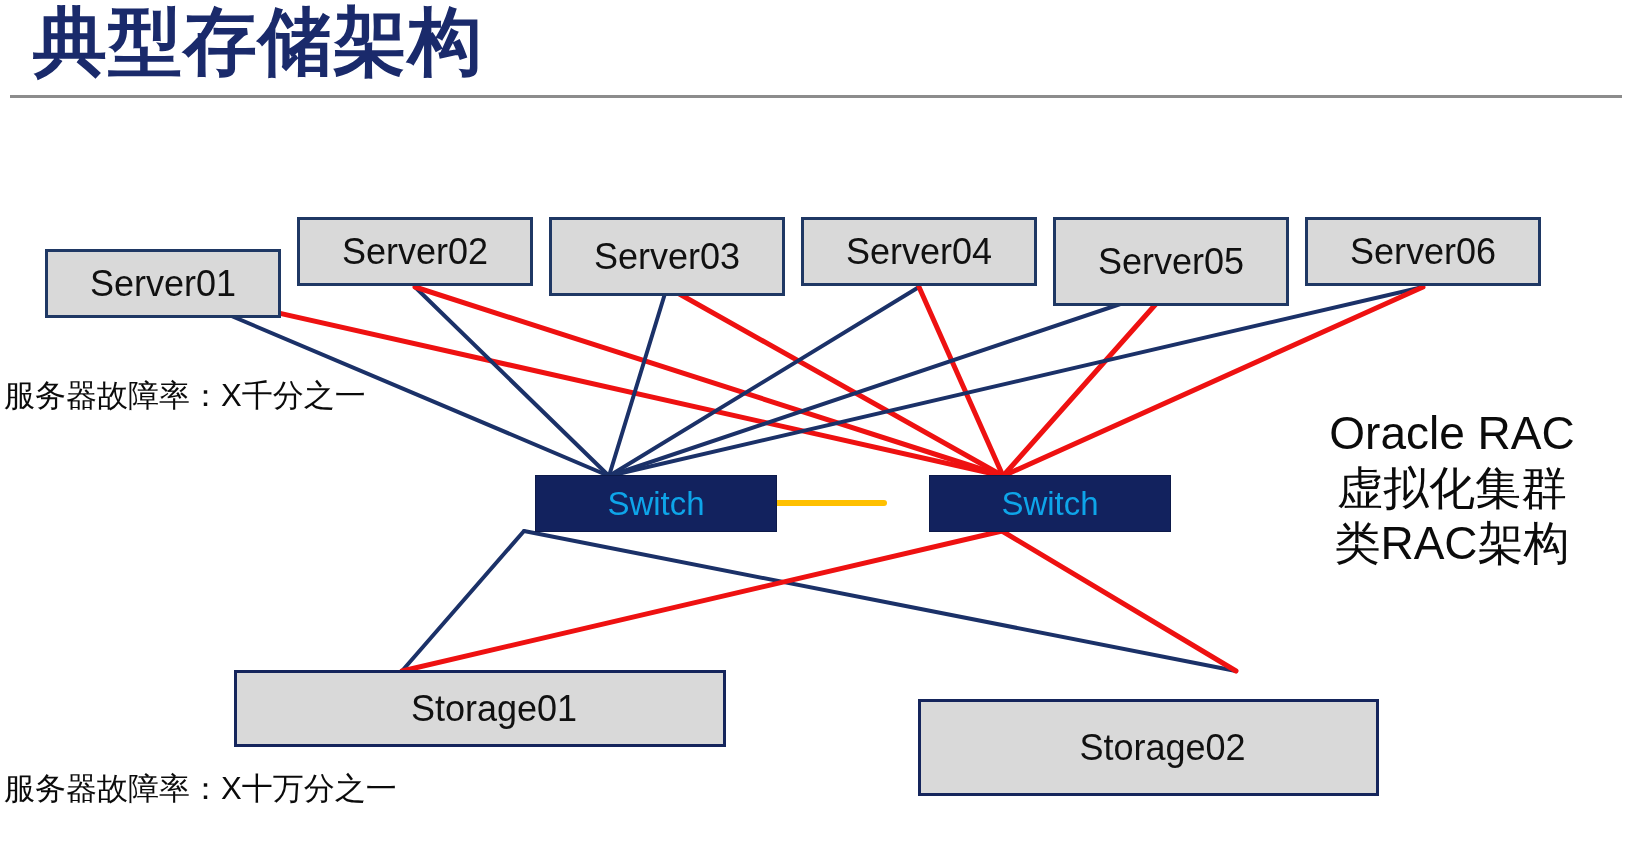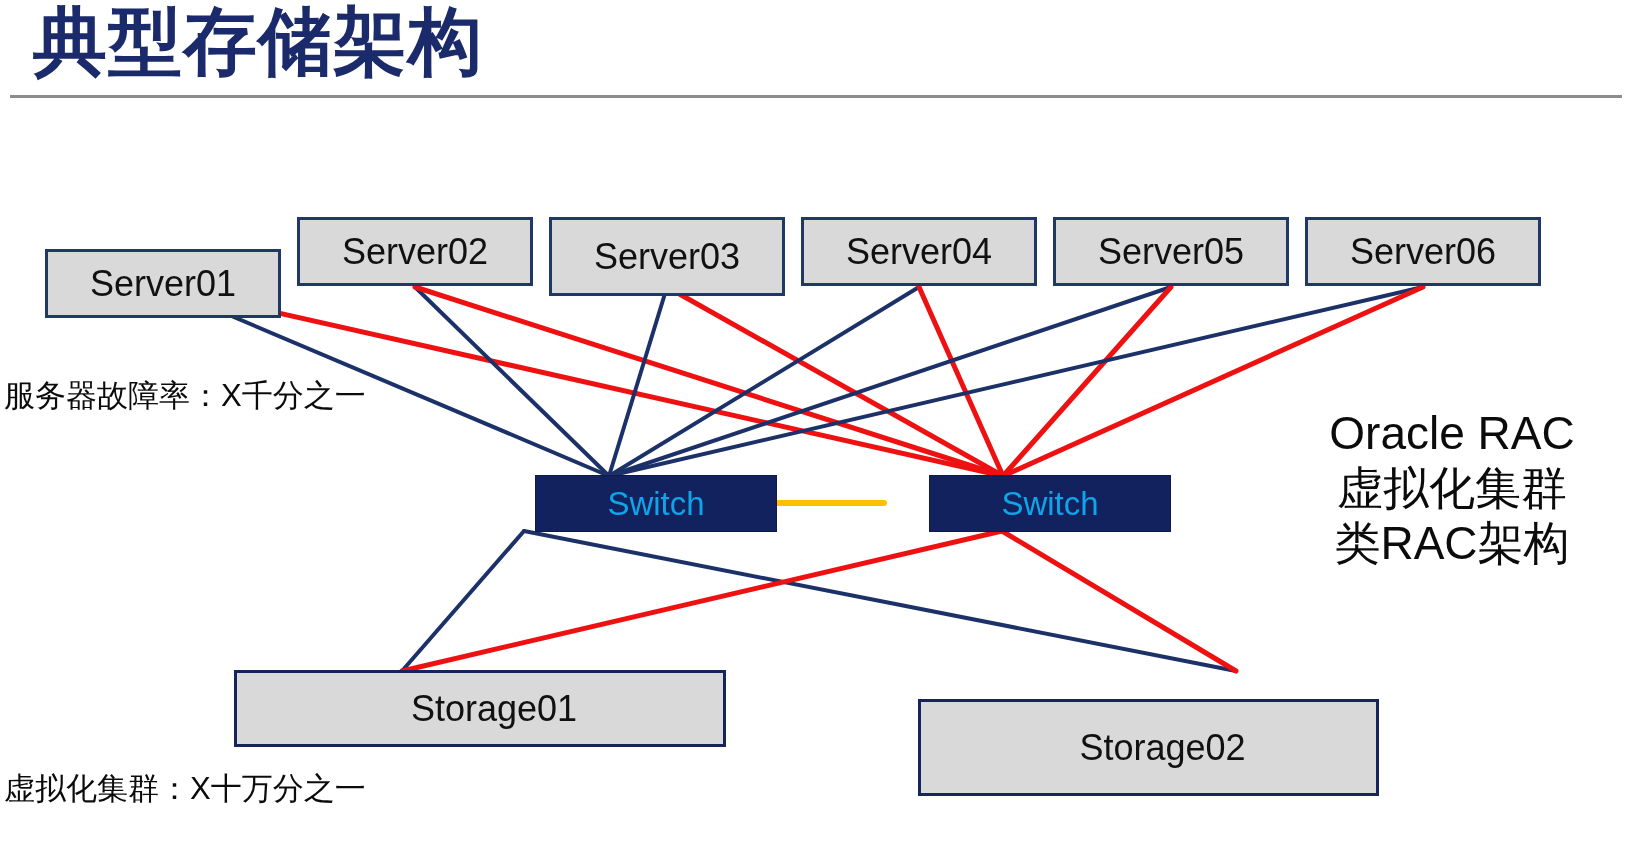--- a/index.html
+++ b/index.html
@@ -54,31 +54,31 @@
       <line x1="524" y1="531" x2="1236" y2="671" stroke="#1B3168" stroke-width="4" stroke-linecap="round"></line>
       <line x1="1002" y1="531" x2="402" y2="671" stroke="#EE1111" stroke-width="5" stroke-linecap="round"></line>
       <line x1="1002" y1="531" x2="1236" y2="671" stroke="#EE1111" stroke-width="5" stroke-linecap="round"></line>
       <line x1="732" y1="503" x2="884" y2="503" stroke="#FFC000" stroke-width="6" stroke-linecap="round"></line>
     </svg>
 
   <div class="node server" style="left:45px;top:217px;width:236px;height:69px;margin-top:32px;">Server01</div>
   <div class="node server" style="left:297px;top:217px;width:236px;height:69px;">Server02</div>
   <div class="node server" style="left:549px;top:217px;width:236px;height:79px;">Server03</div>
   <div class="node server" style="left:801px;top:217px;width:236px;height:69px;">Server04</div>
-  <div class="node server" style="left:1053px;top:217px;width:236px;height:69px;">Server05</div>
+  <div class="node server" style="left:1053px;top:217px;width:236px;height:89px;">Server05</div>
   <div class="node server" style="left:1305px;top:217px;width:236px;height:69px;">Server06</div>
 
   <div class="node switch" style="left:490px;top:475px;width:242px;height:57px;">Switch</div>
   <div class="node switch" style="left:884px;top:475px;width:242px;height:57px;">Switch</div>
 
   <div class="node storage" style="left:234px;top:670px;width:492px;height:77px;">Storage01</div>
   <div class="node storage" style="left:918px;top:670px;width:461px;height:97px;margin-top:29px;">Storage02</div>
 
   <div class="side-label label-server-rate">服务器故障率：X千分之一</div>
-  <div class="side-label label-storage-rate">虚拟化集群：X十万分之一</div>
+  <div class="side-label label-storage-rate">服务器故障率：X十万分之一</div>
 
   <div class="annotation">
     <span>Oracle RAC</span>
     <span>虚拟化集群</span>
     <span>类RAC架构</span>
   </div>
 
 </div>
 
 </body></html>

